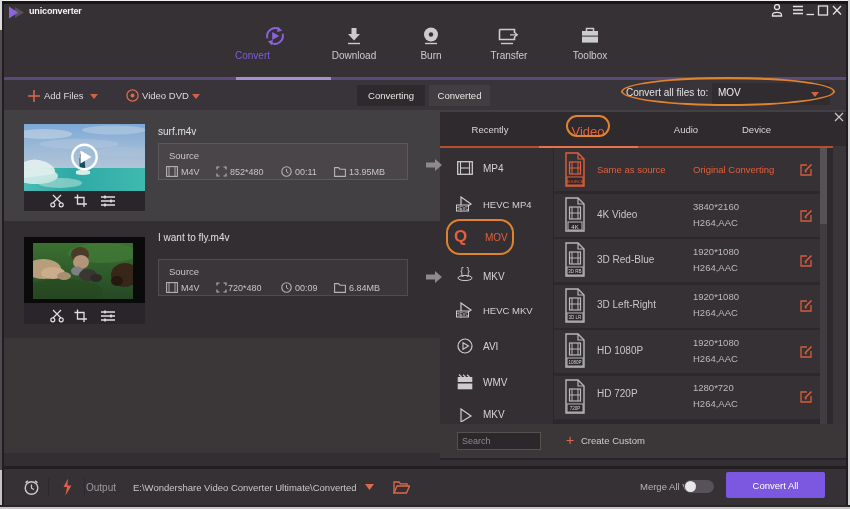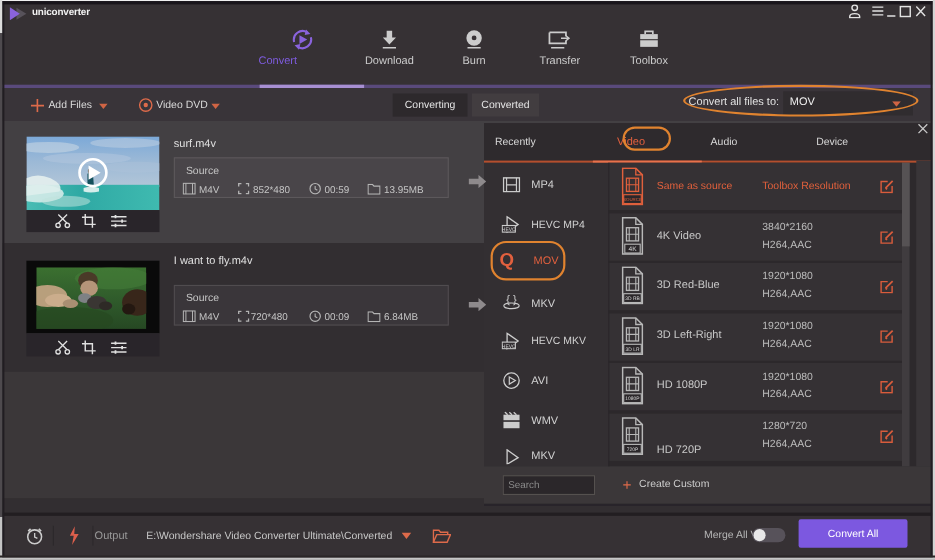--- a/index.html
+++ b/index.html
@@ -168,21 +168,21 @@
 </svg>
 <div class="txt" style="left:181px;top:167px;font-size:9px;color:#c6c6c6">M4V</div>
 <svg class="abs" style="left:216px;top:166px" width="11" height="11" viewBox="0 0 11 11">
   <path d="M1 3.5 V1 H3.5 M7.5 1 H10 V3.5 M10 7.5 V10 H7.5 M3.5 10 H1 V7.5" fill="none" stroke="#b4b4b4" stroke-width="1.2"></path>
 </svg>
 <div class="txt" style="left:230px;top:167px;font-size:9px;color:#c6c6c6">852*480</div>
 <svg class="abs" style="left:281px;top:166px" width="11" height="11" viewBox="0 0 11 11">
   <circle cx="5.5" cy="5.5" r="4.7" fill="none" stroke="#b4b4b4" stroke-width="1.1"></circle>
   <path d="M5.5 3 V5.8 L7.5 7" fill="none" stroke="#b4b4b4" stroke-width="1"></path>
 </svg>
-<div class="txt" style="left:295px;top:167px;font-size:9px;color:#c6c6c6">00:59</div>
+<div class="txt" style="left:295px;top:167px;font-size:9px;color:#c6c6c6">00:11</div>
 <svg class="abs" style="left:334px;top:167px" width="12" height="10" viewBox="0 0 12 10">
   <path d="M0.6 9.4 V0.6 H4.5 L6 2.2 H11.4 V9.4 Z" fill="none" stroke="#b4b4b4" stroke-width="1.1"></path>
 </svg>
 <div class="txt" style="left:349px;top:167px;font-size:9px;color:#c6c6c6">13.95MB</div>
 
 <svg class="abs" style="left:426px;top:159px;z-index:13" width="16" height="12" viewBox="0 0 16 12">
   <path d="M0 3.5 H9 V0 L16 6 L9 12 V8.5 H0 Z" fill="#8e8a8c"></path>
 </svg>
 
 <div class="abs" style="left:24px;top:237px;width:121px;height:66px;background:#0a0a0a"></div>
@@ -276,24 +276,24 @@
 <div class="abs" style="left:685px;top:481px;width:11px;height:11px;background:#e8e8e8;border-radius:50%"></div>
 
 <div class="abs" style="left:726px;top:472px;width:99px;height:26px;background:#7c58e0;border-radius:2px"></div>
 <div class="txt" style="left:726px;top:480px;width:99px;text-align:center;font-size:9.5px;color:#ffffff">Convert All</div>
 
 <div class="abs" style="left:440px;top:112px;width:407px;height:346px;background:#332f32;z-index:10"></div>
 
 <div class="abs" style="left:440px;top:112px;width:407px;height:34px;background:#2e2a2d;z-index:11"></div>
 <div class="abs" style="left:440px;top:146px;width:407px;height:2px;background:#b44f2e;z-index:11"></div>
 <div class="abs" style="left:539px;top:146px;width:99px;height:2px;background:#e8724c;z-index:11"></div>
-<div class="txt" style="left:450px;top:124px;width:80px;text-align:left;font-size:9.5px;color:#d8d8d8;z-index:12">Recently</div>
-<div class="txt" style="left:561px;top:124px;width:80px;font-size:10px;color:#e2603e;z-index:12">Video</div>
+<div class="txt" style="left:450px;top:124px;width:80px;text-align:center;font-size:9.5px;color:#d8d8d8;z-index:12">Recently</div>
+<div class="txt" style="left:548px;top:124px;width:80px;text-align:center;font-size:13px;color:#e2603e;z-index:12">Video</div>
 <div class="abs" style="left:566px;top:115px;width:44px;height:22px;border:2px solid #e0832f;border-radius:11px;z-index:12"></div>
-<div class="txt" style="left:646px;top:124px;width:80px;font-size:9.5px;color:#d8d8d8;z-index:12">Audio</div>
+<div class="txt" style="left:646px;top:124px;width:80px;text-align:center;font-size:9.5px;color:#d8d8d8;z-index:12">Audio</div>
 <div class="txt" style="left:742px;top:124px;width:80px;text-align:left;font-size:9.5px;color:#d8d8d8;z-index:12">Device</div>
 
 <svg class="abs" style="left:834px;top:112px;z-index:12" width="10" height="10">
     <path d="M1 1 L9 9 M9 1 L1 9" stroke="#c8c8c8" stroke-width="1.2"></path>
   </svg>
 
 <div class="abs" style="left:440px;top:148px;width:113px;height:276px;background:#332f32;z-index:11"></div>
 <div class="abs" style="left:553px;top:148px;width:1px;height:276px;background:#2a262a;z-index:12"></div>
 
 <svg class="abs" style="left:457px;top:161px;z-index:12" width="16" height="14" viewBox="0 0 16 14">
@@ -350,21 +350,21 @@
 <div class="abs" style="left:553px;top:148px;width:267px;height:43px;background:#353134;z-index:11"></div>
 <svg class="abs" style="left:565px;top:152px;z-index:12" width="20" height="35" viewBox="0 0 20 35">
   <path d="M1 1 H13 L19 7 V34 H1 Z" fill="none" stroke="#e0603c" stroke-width="1.4"></path>
   <path d="M13 1 V7 H19" fill="none" stroke="#e0603c" stroke-width="1.2"></path>
   <rect x="4.5" y="10" width="11" height="12" fill="none" stroke="#e0603c" stroke-width="1.2"></rect>
   <path d="M7 10 V22 M13 10 V22 M4.5 16 H15.5" stroke="#e0603c" stroke-width="1"></path>
   <rect x="2" y="25" width="16" height="8" fill="#2b272a" stroke="#e0603c" stroke-width="1"></rect>
   <text x="10" y="31" font-size="4" fill="#e0603c" text-anchor="middle" font-family="Liberation Sans">SOURCE</text>
 </svg>
 <div class="txt" style="left:597px;top:164px;font-size:9.5px;color:#e0603c;z-index:12">Same as source</div>
-<div class="txt" style="left:693px;top:164px;font-size:9.5px;color:#e0603c;z-index:12">Toolbox Resolution</div>
+<div class="txt" style="left:693px;top:164px;font-size:9.5px;color:#e0603c;z-index:12">Original Converting</div>
 <svg class="abs" style="left:800px;top:163px;z-index:12" width="13" height="13" viewBox="0 0 13 13">
   <path d="M11 6 V12 H1 V2 H7" fill="none" stroke="#d85c3c" stroke-width="1.3"></path>
   <path d="M5 8 L11.5 1.5 M5 8 L6.5 9 Z" stroke="#d85c3c" stroke-width="1.6"></path>
 </svg>
 
 <div class="abs" style="left:553px;top:193.5px;width:267px;height:43px;background:#353134;z-index:11"></div>
 <svg class="abs" style="left:565px;top:197px;z-index:12" width="20" height="35" viewBox="0 0 20 35">
   <path d="M1 1 H13 L19 7 V34 H1 Z" fill="none" stroke="#b8b8b8" stroke-width="1.4"></path>
   <path d="M13 1 V7 H19" fill="none" stroke="#b8b8b8" stroke-width="1.2"></path>
   <rect x="4.5" y="10" width="11" height="12" fill="none" stroke="#b8b8b8" stroke-width="1.2"></rect>
@@ -433,21 +433,21 @@
 
 <div class="abs" style="left:553px;top:375.5px;width:267px;height:43px;background:#353134;z-index:11"></div>
 <svg class="abs" style="left:565px;top:379px;z-index:12" width="20" height="35" viewBox="0 0 20 35">
   <path d="M1 1 H13 L19 7 V34 H1 Z" fill="none" stroke="#b8b8b8" stroke-width="1.4"></path>
   <path d="M13 1 V7 H19" fill="none" stroke="#b8b8b8" stroke-width="1.2"></path>
   <rect x="4.5" y="10" width="11" height="12" fill="none" stroke="#b8b8b8" stroke-width="1.2"></rect>
   <path d="M7 10 V22 M13 10 V22 M4.5 16 H15.5" stroke="#b8b8b8" stroke-width="1"></path>
   <rect x="2" y="25" width="16" height="8" fill="#2b272a" stroke="#b8b8b8" stroke-width="1"></rect>
   <text x="10" y="31" font-size="4.5" fill="#d8d8d8" text-anchor="middle" font-family="Liberation Sans">720P</text>
 </svg>
-<div class="txt" style="left:597px;top:404px;font-size:10px;color:#c8c8c8;z-index:12">HD 720P</div>
+<div class="txt" style="left:597px;top:388px;font-size:10px;color:#c8c8c8;z-index:12">HD 720P</div>
 <div class="txt" style="left:693px;top:382px;font-size:9.5px;color:#bcbcbc;z-index:12">1280*720</div>
 <div class="txt" style="left:693px;top:398px;font-size:9.5px;color:#bcbcbc;z-index:12">H264,AAC</div>
 <svg class="abs" style="left:800px;top:390px;z-index:12" width="13" height="13" viewBox="0 0 13 13">
   <path d="M11 6 V12 H1 V2 H7" fill="none" stroke="#d85c3c" stroke-width="1.3"></path>
   <path d="M5 8 L11.5 1.5 M5 8 L6.5 9 Z" stroke="#d85c3c" stroke-width="1.6"></path>
 </svg>
 
 <div class="abs" style="left:820px;top:148px;width:7px;height:276px;background:#403c3f;z-index:11"></div>
 <div class="abs" style="left:820px;top:148px;width:7px;height:76px;background:#565254;z-index:12"></div>
 <div class="abs" style="left:827px;top:148px;width:6px;height:276px;background:#2d292c;z-index:11"></div>

